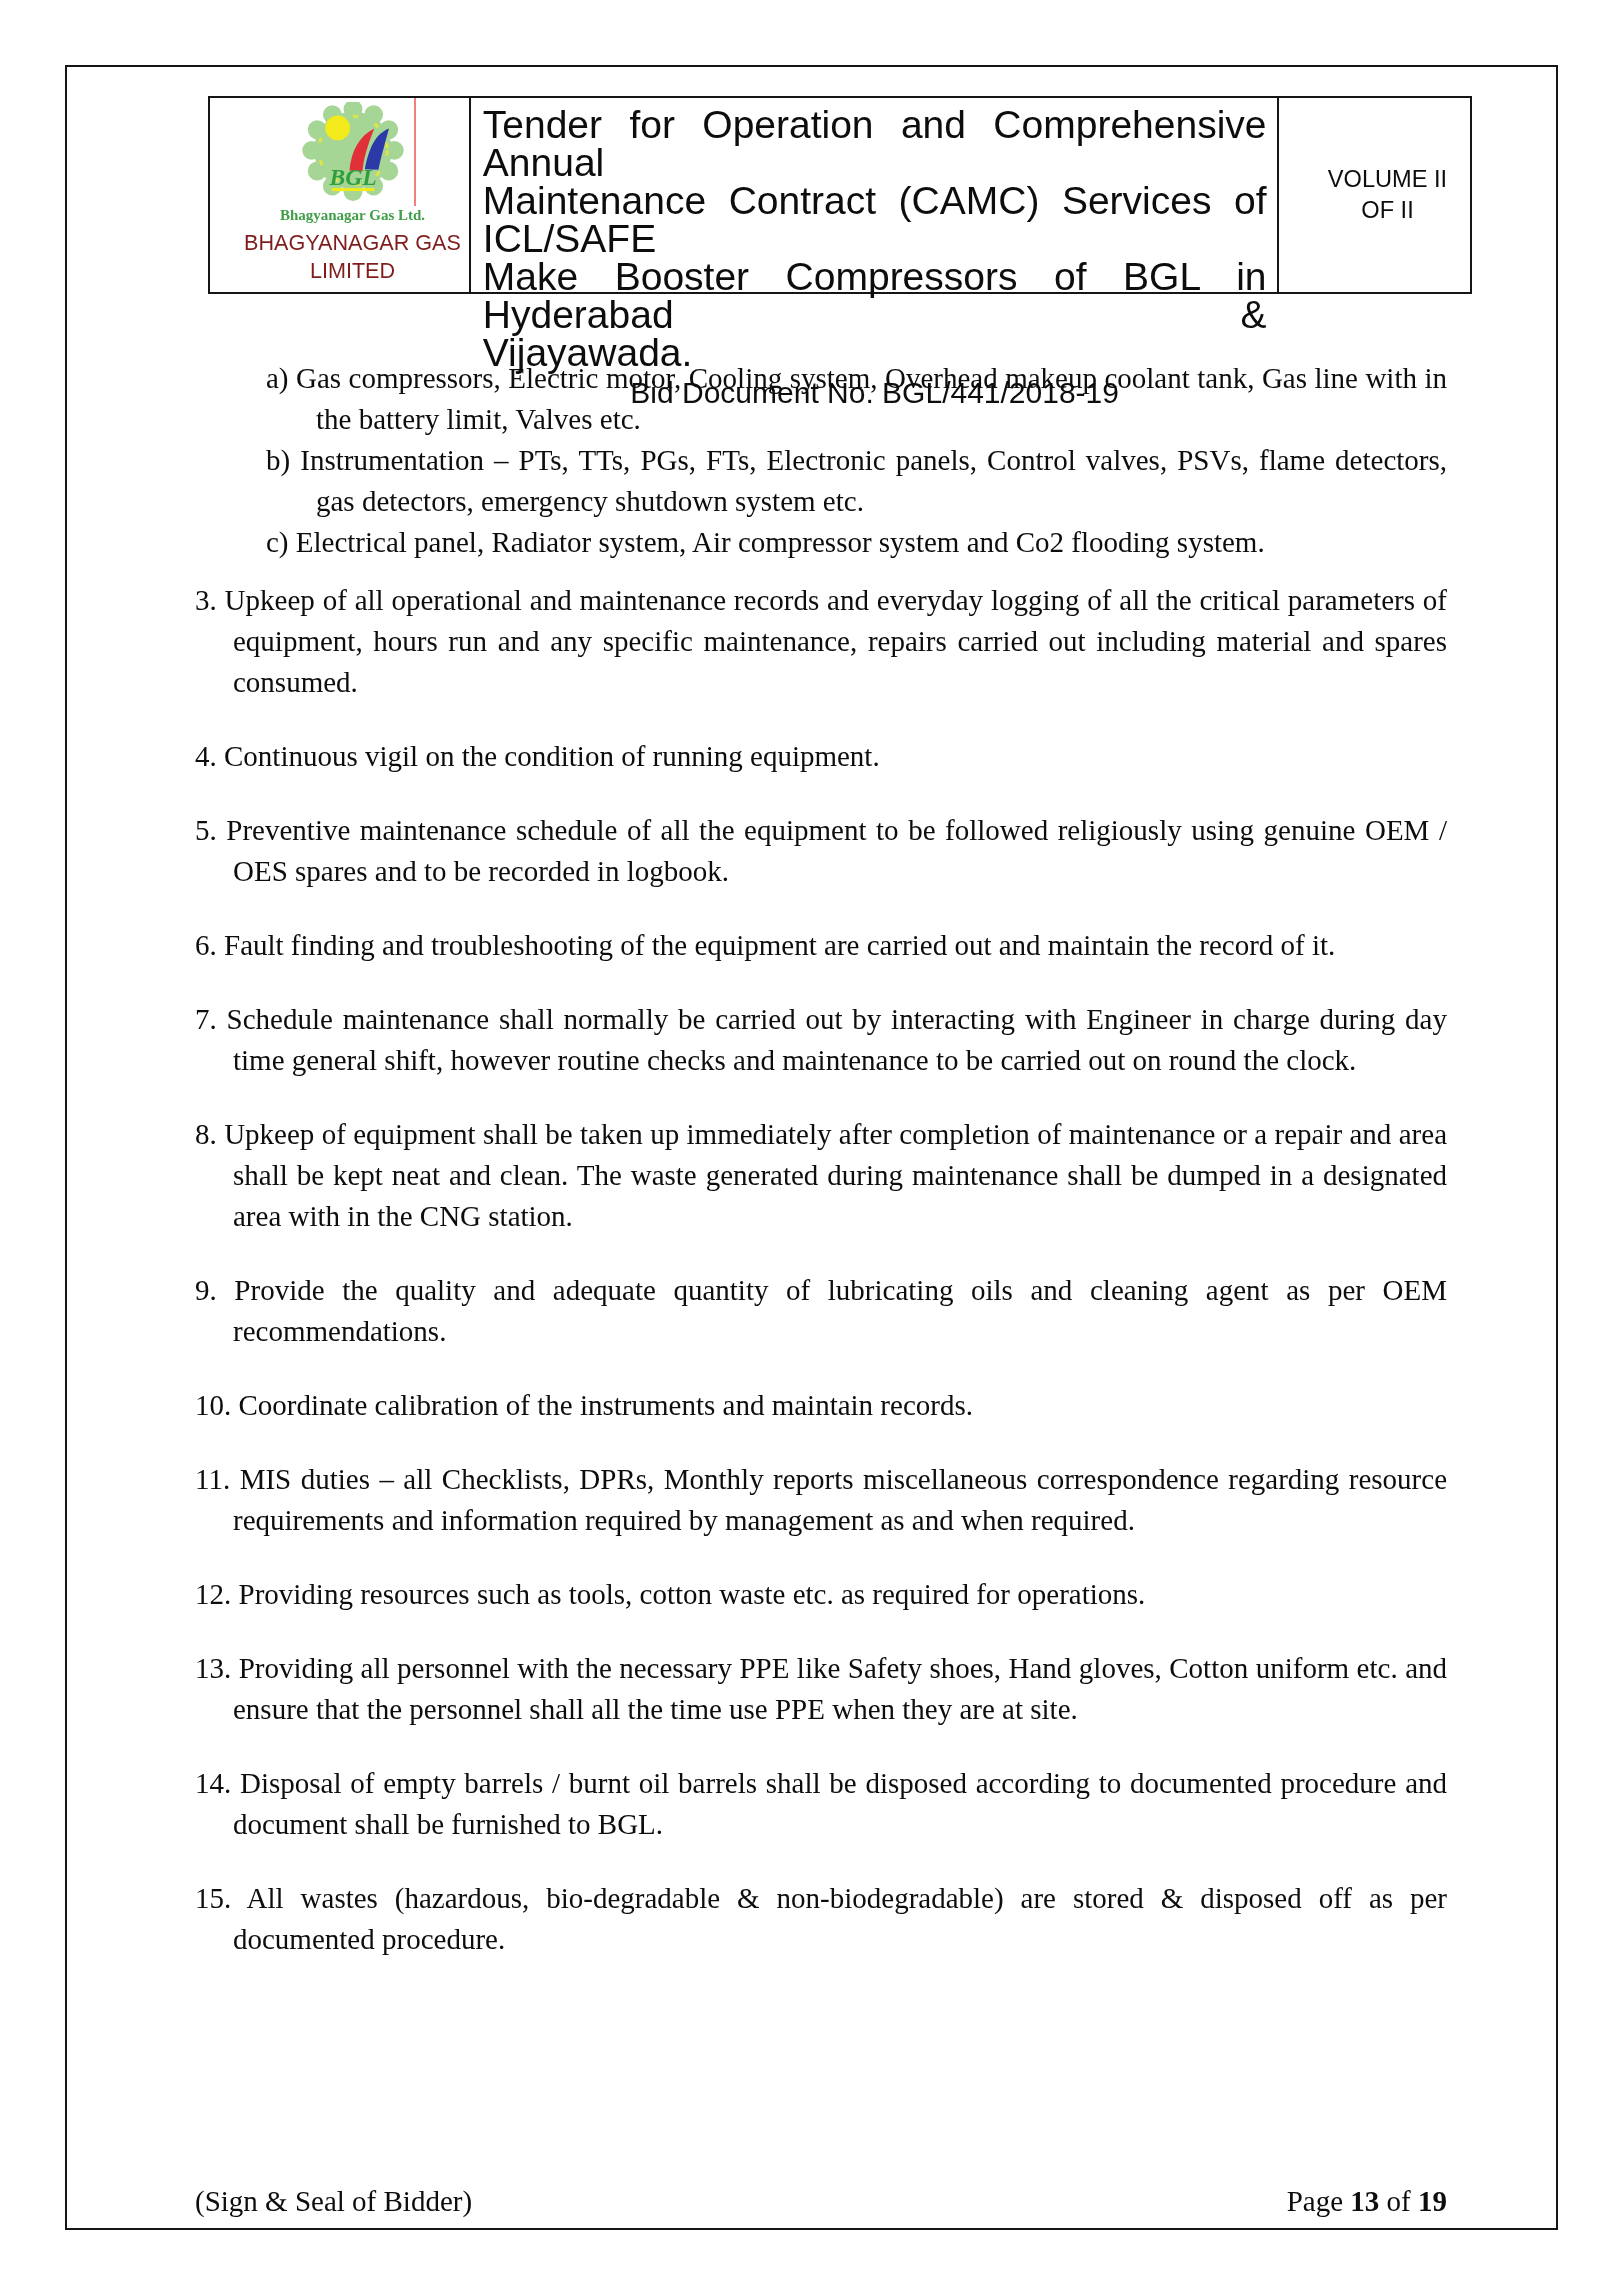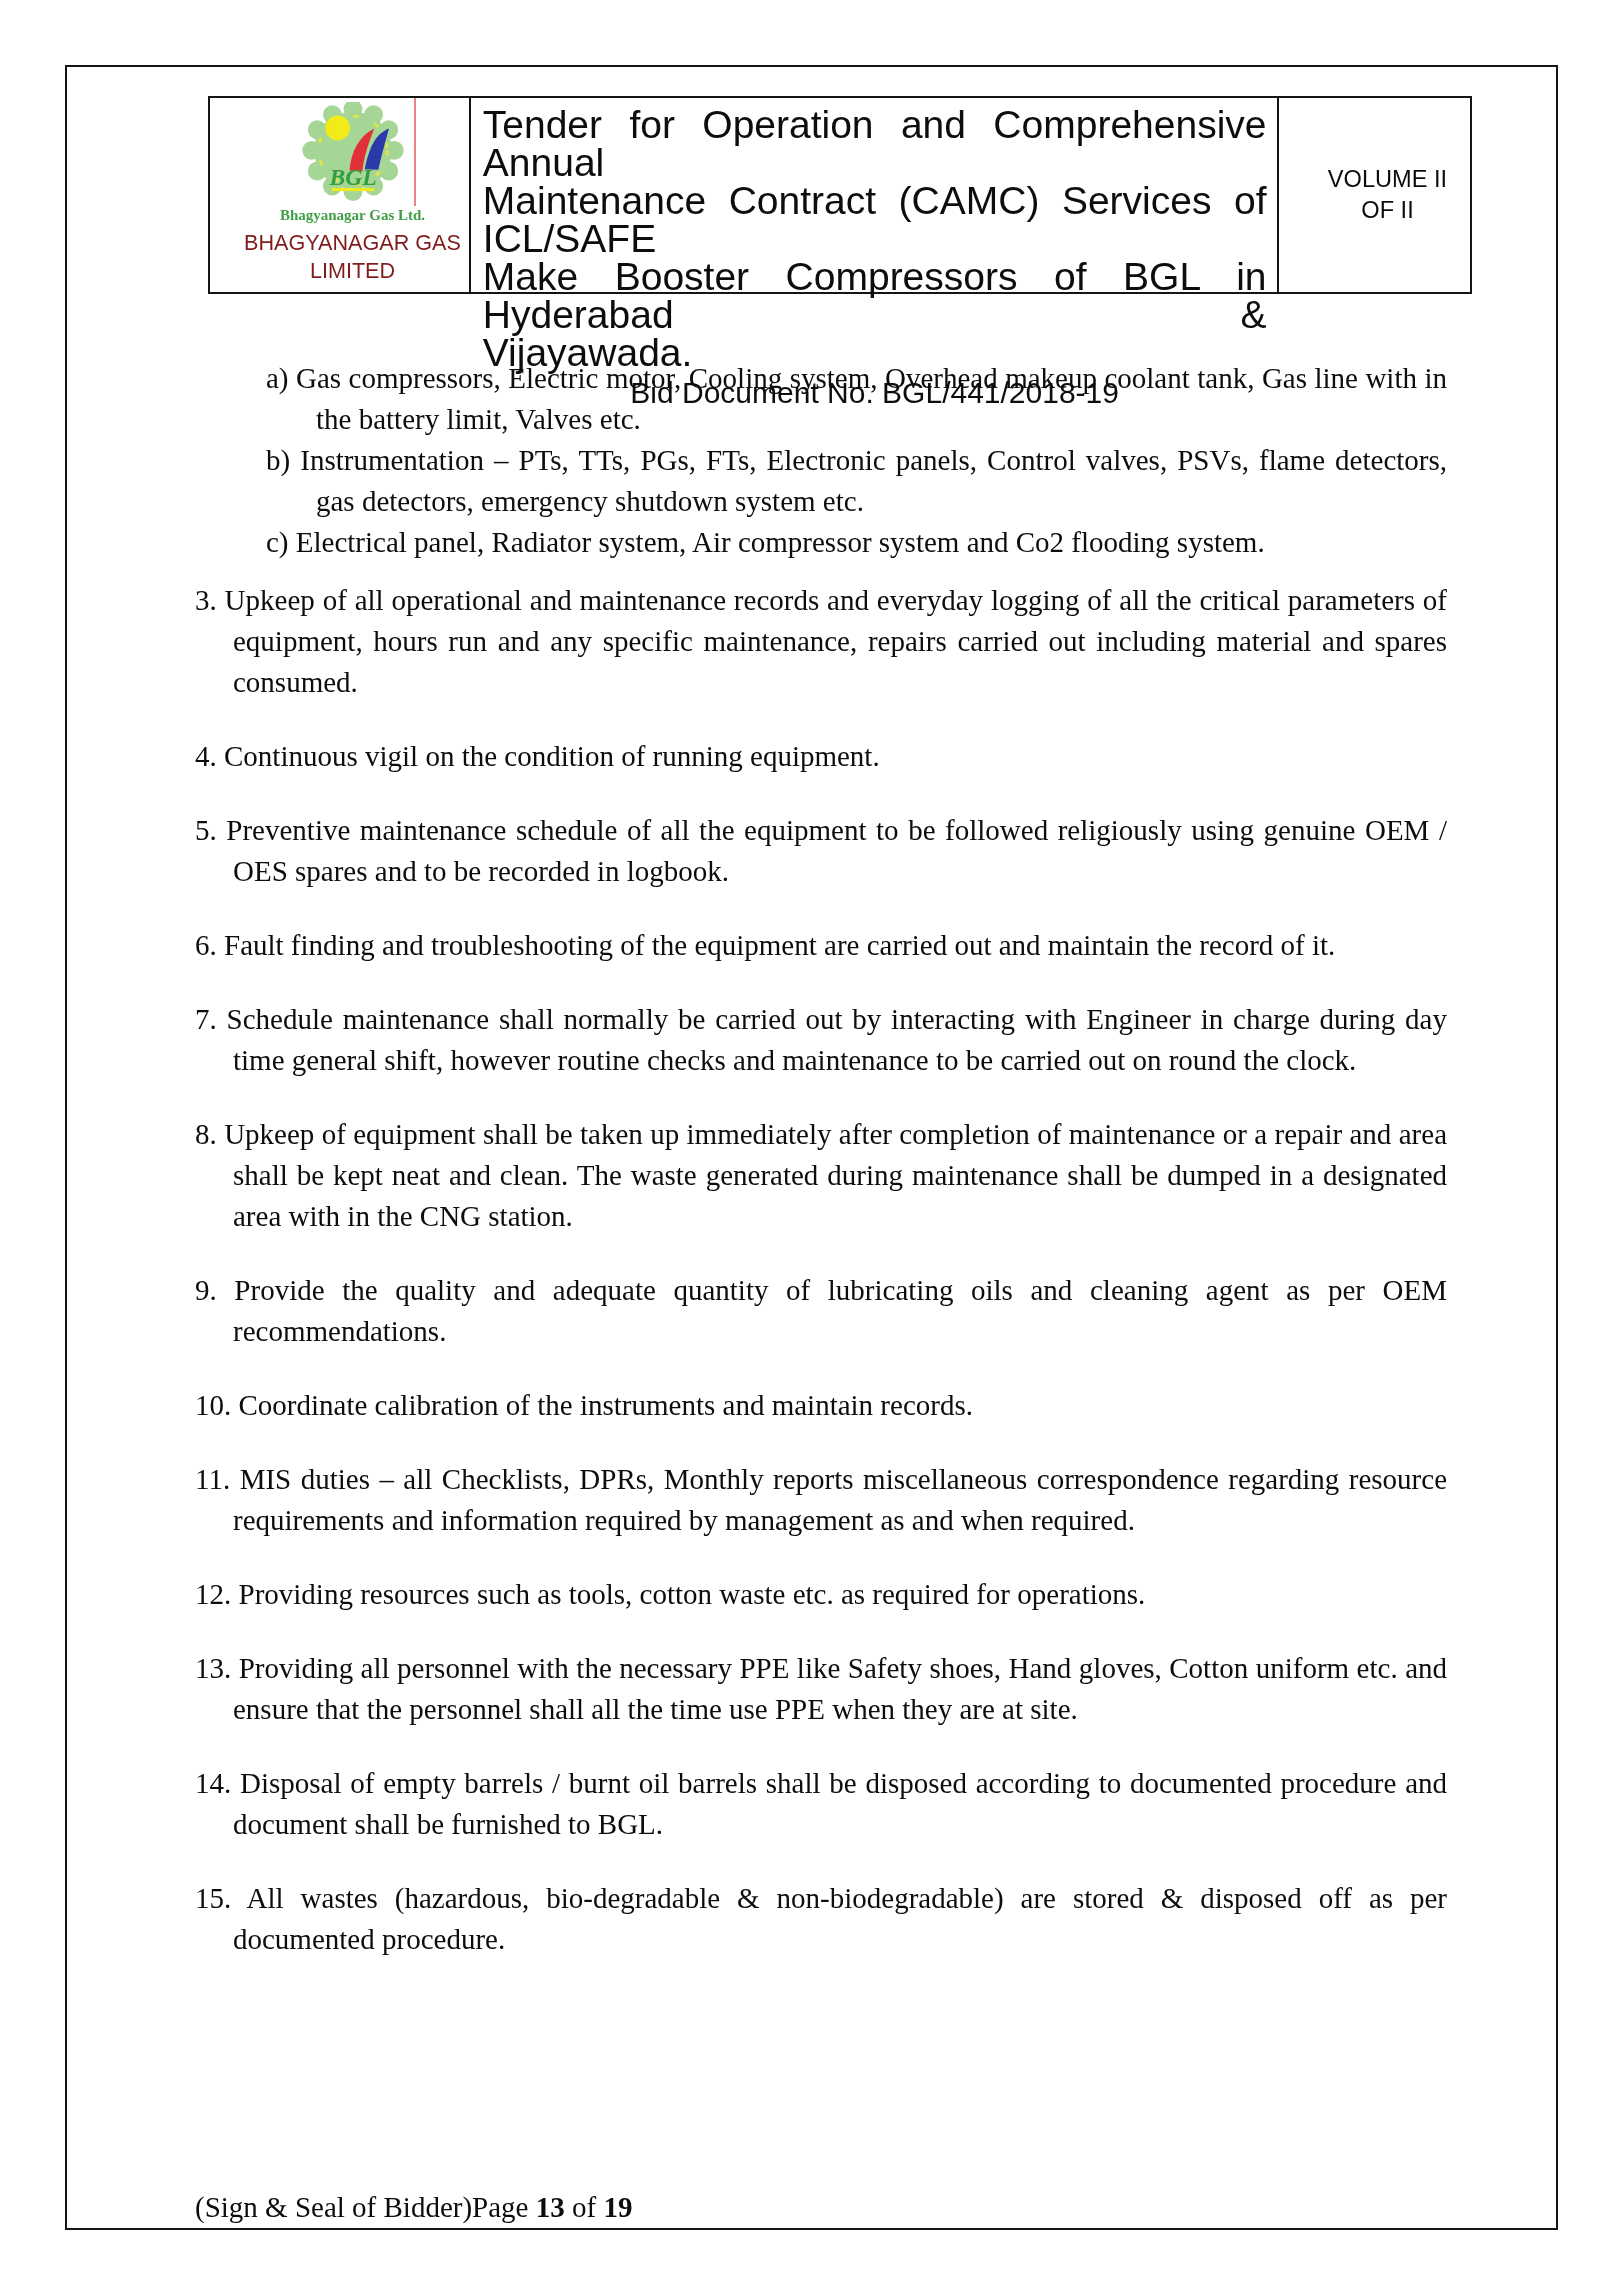--- a/index.html
+++ b/index.html
@@ -30,22 +30,22 @@
   
   .body-area{position:absolute;left:128px;top:259px;width:1252px;}
   .lettered-list{margin-left:71px;margin-top:32px;}
   .let-item{font-size:29px;line-height:41px;text-align:justify;text-align-last:left;
             padding-left:50px;text-indent:-50px;}
   .numbered-list{margin-top:14.4px;}
   .num-item{font-size:29px;line-height:41px;text-align:justify;text-align-last:left;
             padding-left:38px;text-indent:-38px;margin-top:33px;}
   .num-item:first-of-type{margin-top:17px;}
   
-  .footer{position:absolute;left:128px;right:109px;bottom:4px;
-          font-size:29px;line-height:34px;display:flex;}
+  .footer{position:absolute;left:128px;right:109px;bottom:10px;
+          font-size:29px;line-height:34px;display:flex;justify-content:space-between;}
   .page-num b{font-weight:bold;}
 </style>
 </head>
 <body>
 
 <div class="page">
   <div class="frame">
 
     <div class="header-table">
 

